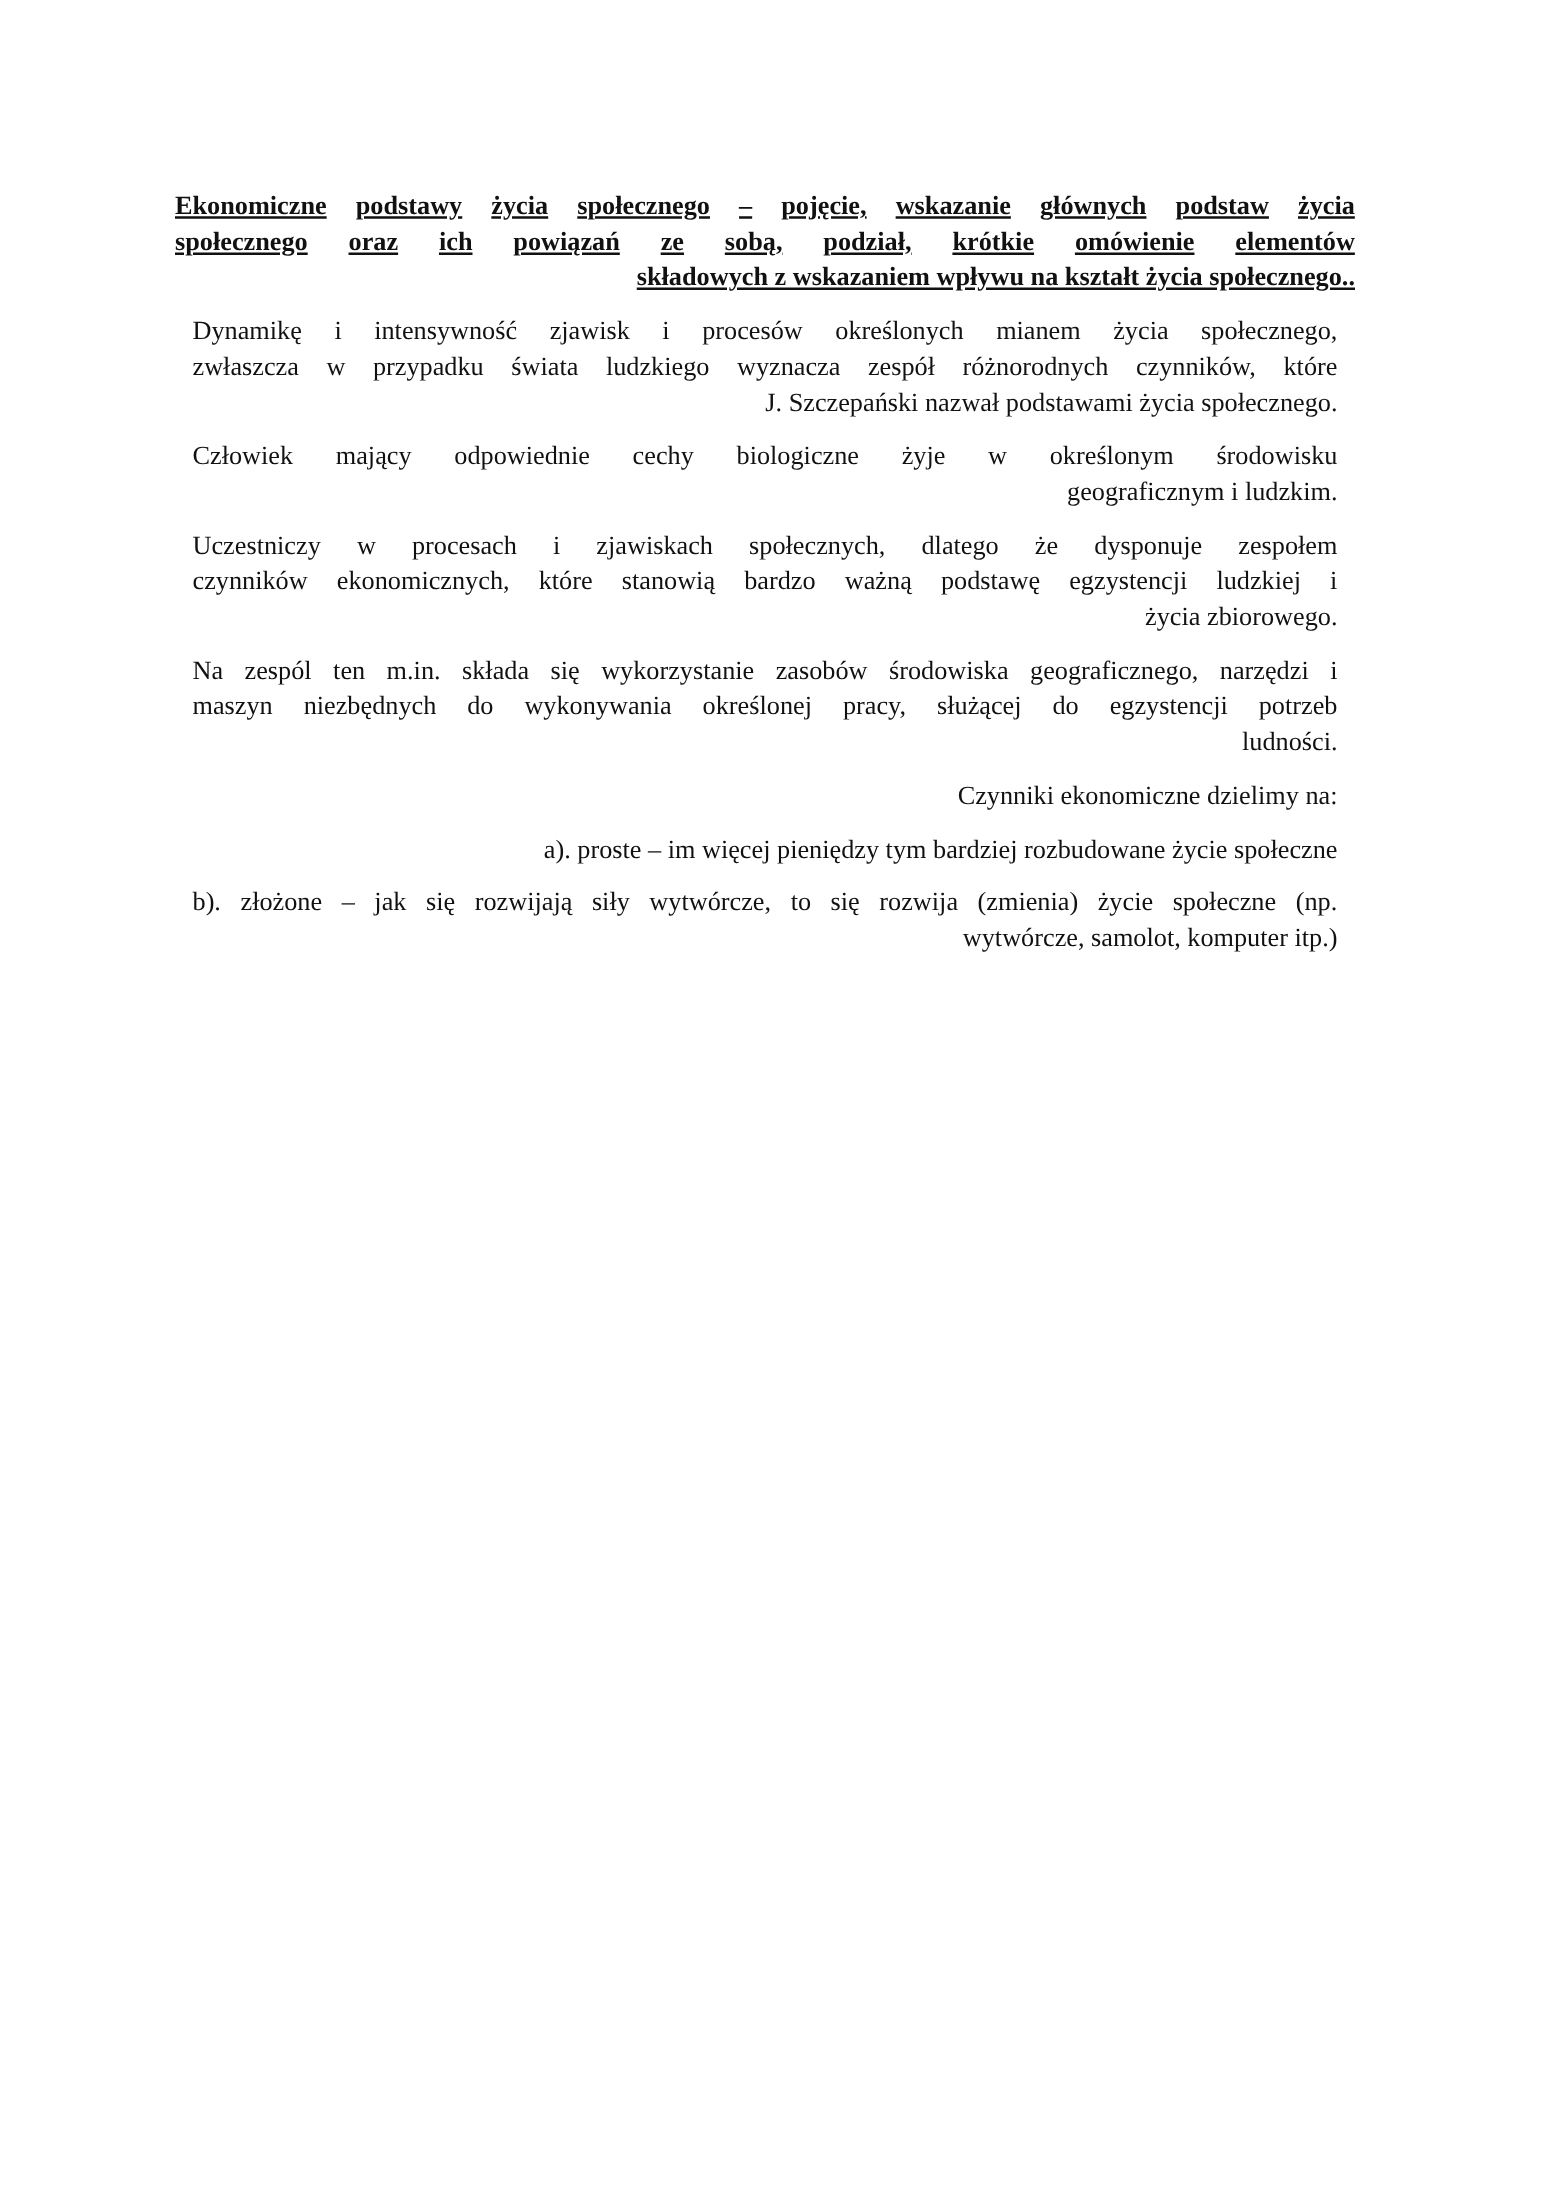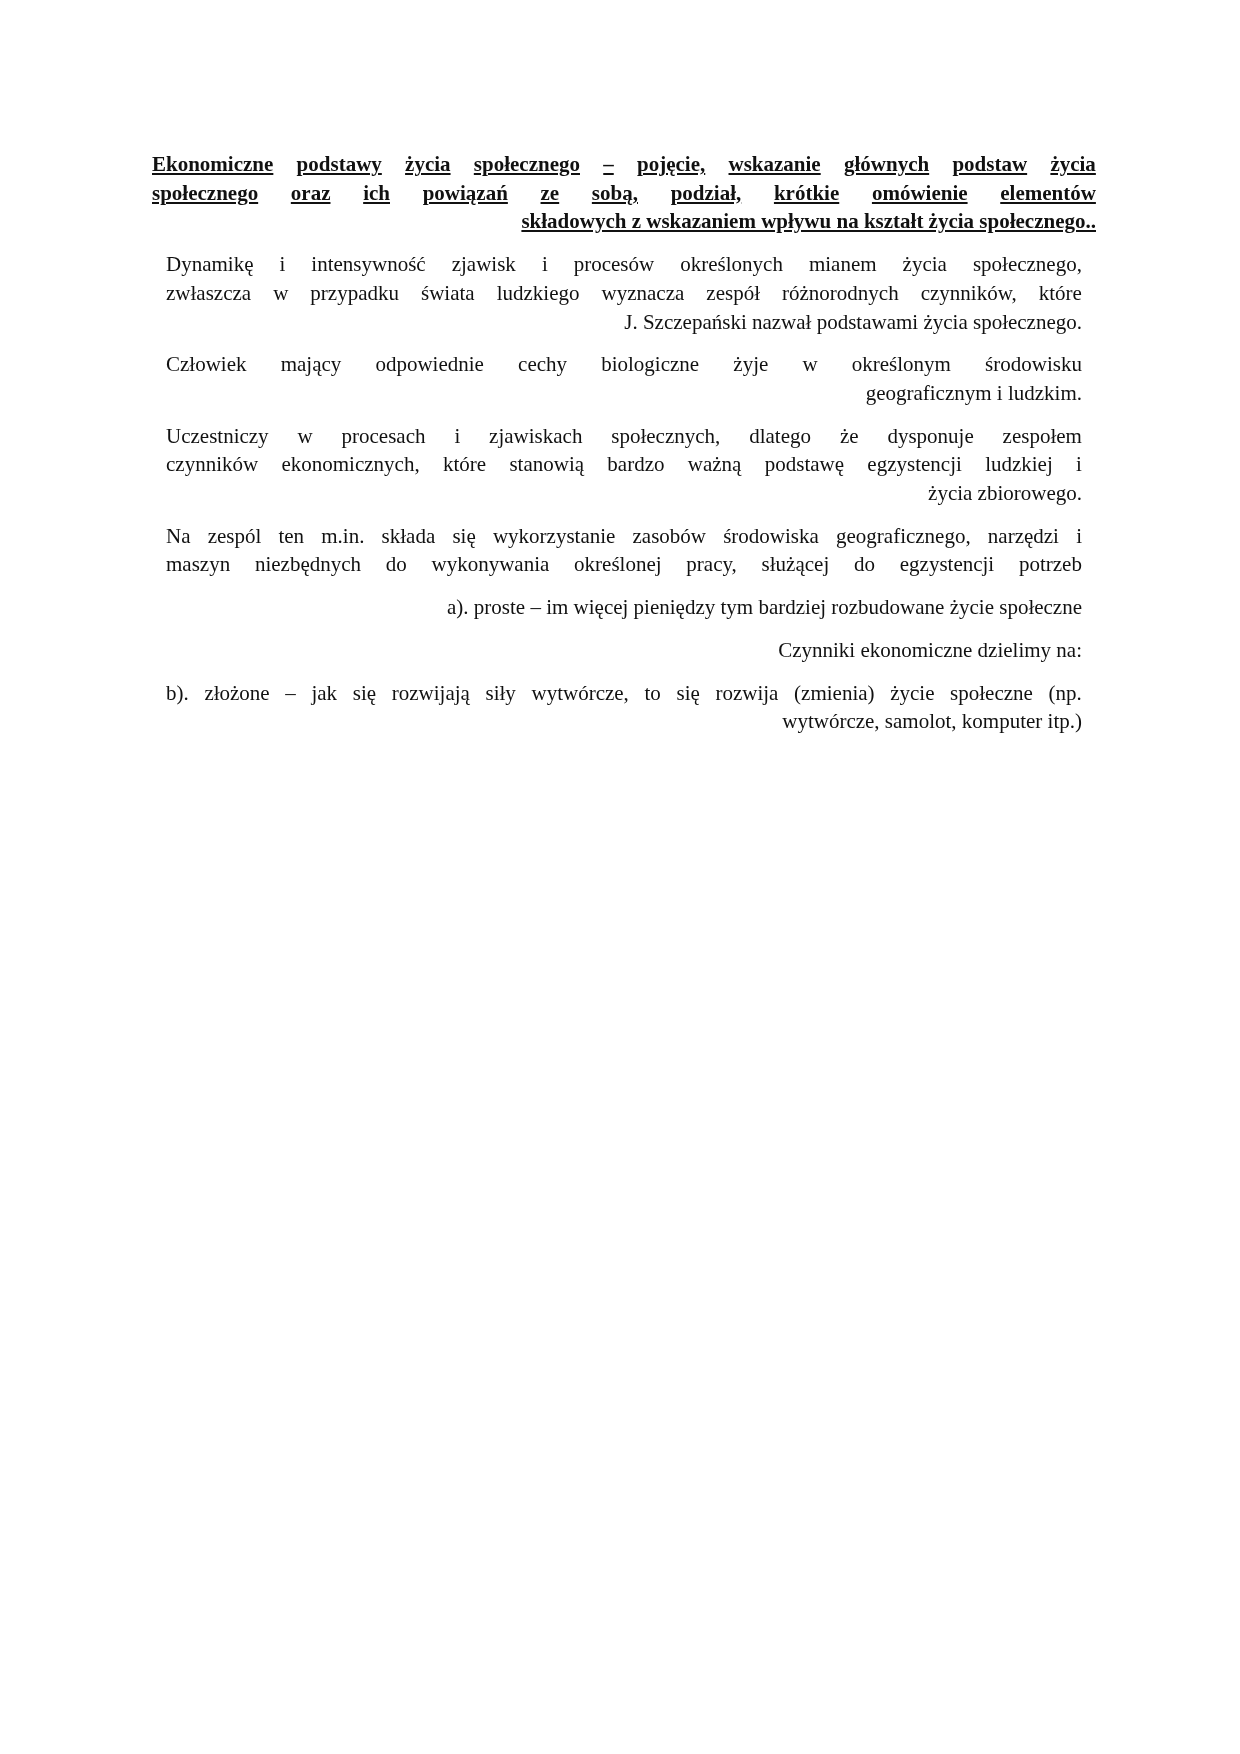--- a/index.html
+++ b/index.html
@@ -1,21 +1,21 @@
 <!DOCTYPE html>
 <html><head>
 <meta charset="utf-8">
 <style>
   html, body { margin: 0; padding: 0; background: #ffffff; }
   body { width: 1240px; height: 1754px; position: relative; overflow: hidden; }
   .page {
     position: absolute; left: 0; top: 0; width: 1240px; height: 1754px; background: #ffffff;
   }
   .content {
-    position: absolute; left: 152px; top: 150px; width: 944px;
+    position: absolute; left: 140px; top: 150px; width: 944px;
     font-family: "Liberation Serif", "DejaVu Serif", serif;
     font-size: 21px; line-height: 28.7px; color: #111111;
   }
   .heading {
     font-weight: bold; text-decoration: underline; text-decoration-thickness: 2px;
     text-underline-offset: 2px;
   }
   .line { display: block; text-align: justify; text-align-last: justify; white-space: nowrap; }
   .line-last { display: block; text-align: right; white-space: nowrap; }
   .jline { display: flex; justify-content: space-between; width: 100%; }
@@ -148,28 +148,29 @@
           <span>niezbędnych</span>
           <span>do</span>
           <span>wykonywania</span>
           <span>określonej</span>
           <span>pracy,</span>
           <span>służącej</span>
           <span>do</span>
           <span>egzystencji</span>
           <span>potrzeb</span>
         </span>
+      <span class="line-last">ludności.</span>
+    </div>
+
+    <div class="para">
+      <span class="line-last">Czynniki ekonomiczne dzielimy na:</span>
     </div>
 
     <div class="para">
       <span class="line-last">a). proste – im więcej pieniędzy tym bardziej rozbudowane życie społeczne</span>
-    </div>
-
-    <div class="para">
-      <span class="line-last">Czynniki ekonomiczne dzielimy na:</span>
     </div>
 
     <div class="para">
       <span class="line jline">
           <span>b).</span>
           <span>złożone</span>
           <span>–</span>
           <span>jak</span>
           <span>się</span>
           <span>rozwijają</span>

